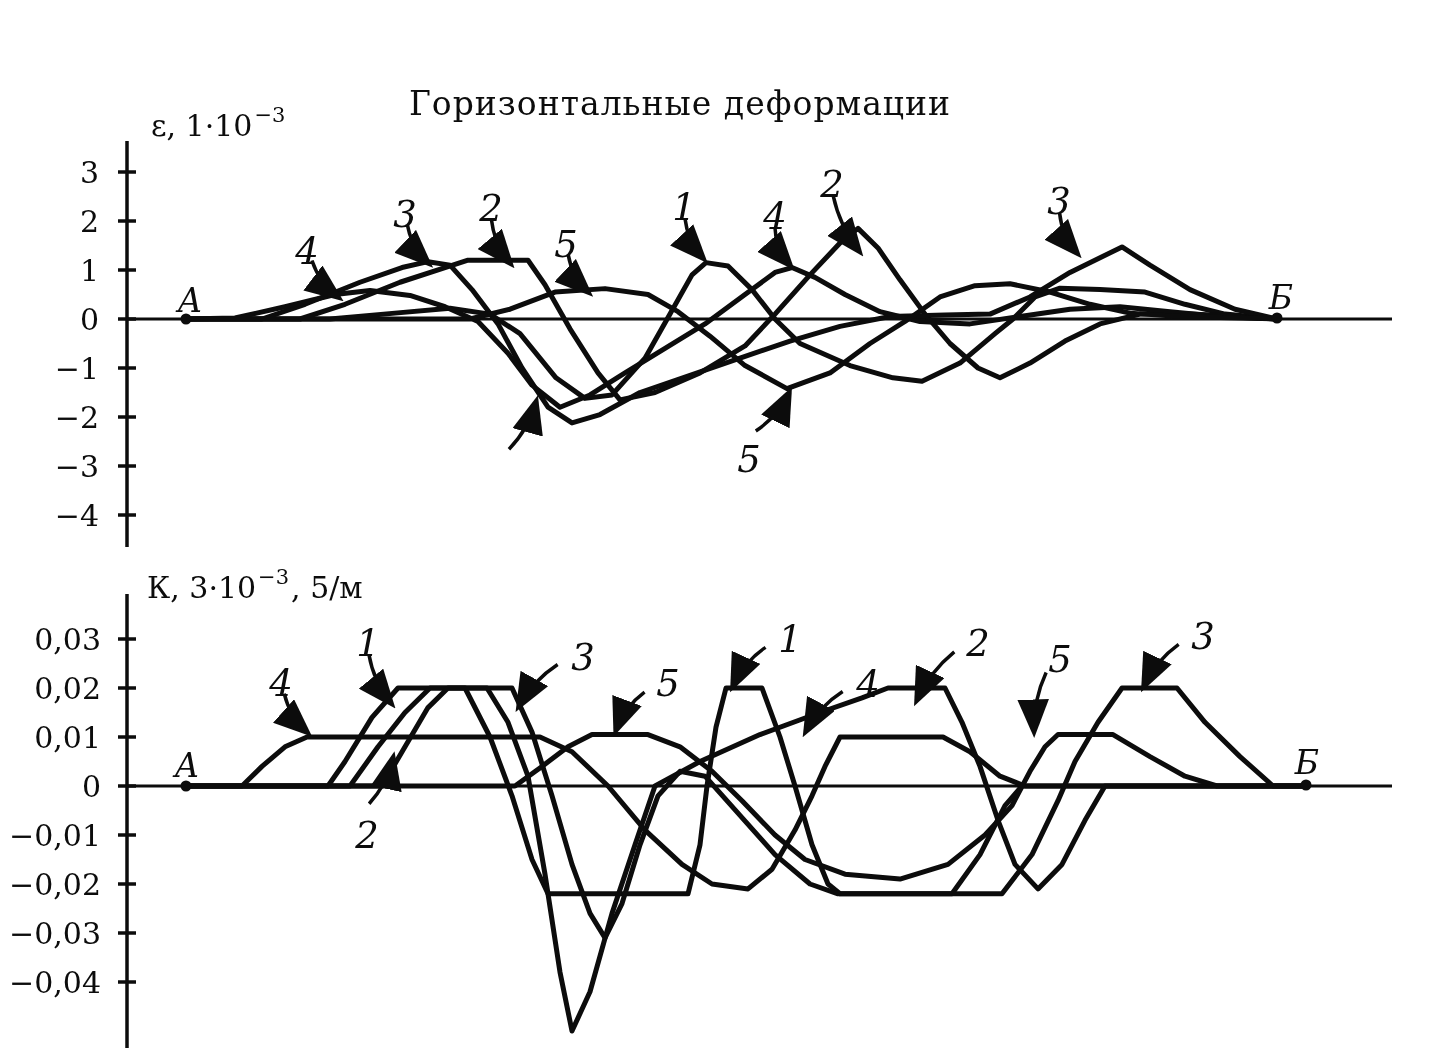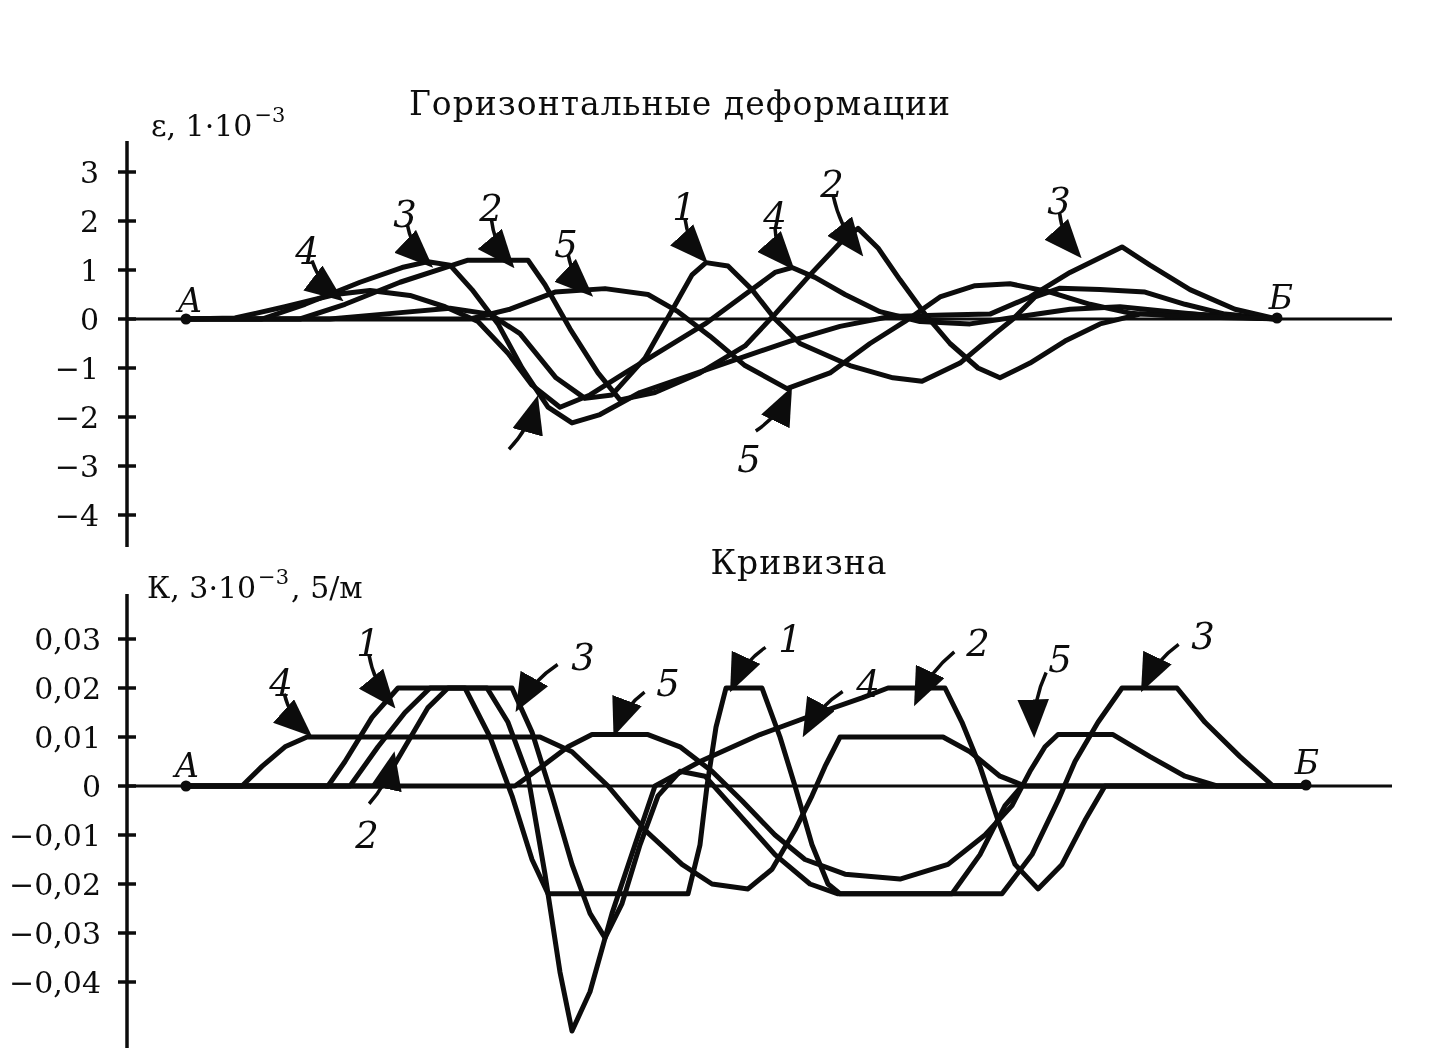--- a/index.html
+++ b/index.html
@@ -114,21 +114,20 @@
   </svg>
 
   <div id="overlay">
 
     <div class="chart-title" style="left:400px;top:74px;width:520px;">Горизонтальные деформации</div>
 
     <div class="ylab" style="left:142px;top:96px;">
       <span>ε, 1·10</span><sup>−3</sup><span></span>
     </div>
 
-    <div class="chart-title" style="left:640px;top:533px;width:300px;">Кривизна</div>
 
     <div class="ylab" style="left:138px;top:558px;">
       <span>К, 3·10</span><sup>−3</sup><span>, 5/м</span>
     </div>
 
   <span class="endpoint-label" style="left: 181px; top: 290px;">А</span>
       <span class="endpoint-label" style="left: 1272px; top: 287px;">Б</span>
       <span class="curve-num" style="left: 298px; top: 241px;">4</span>
       <span class="curve-num" style="left: 396px; top: 204px;">3</span>
       <span class="curve-num" style="left: 482px; top: 198px;">2</span>

